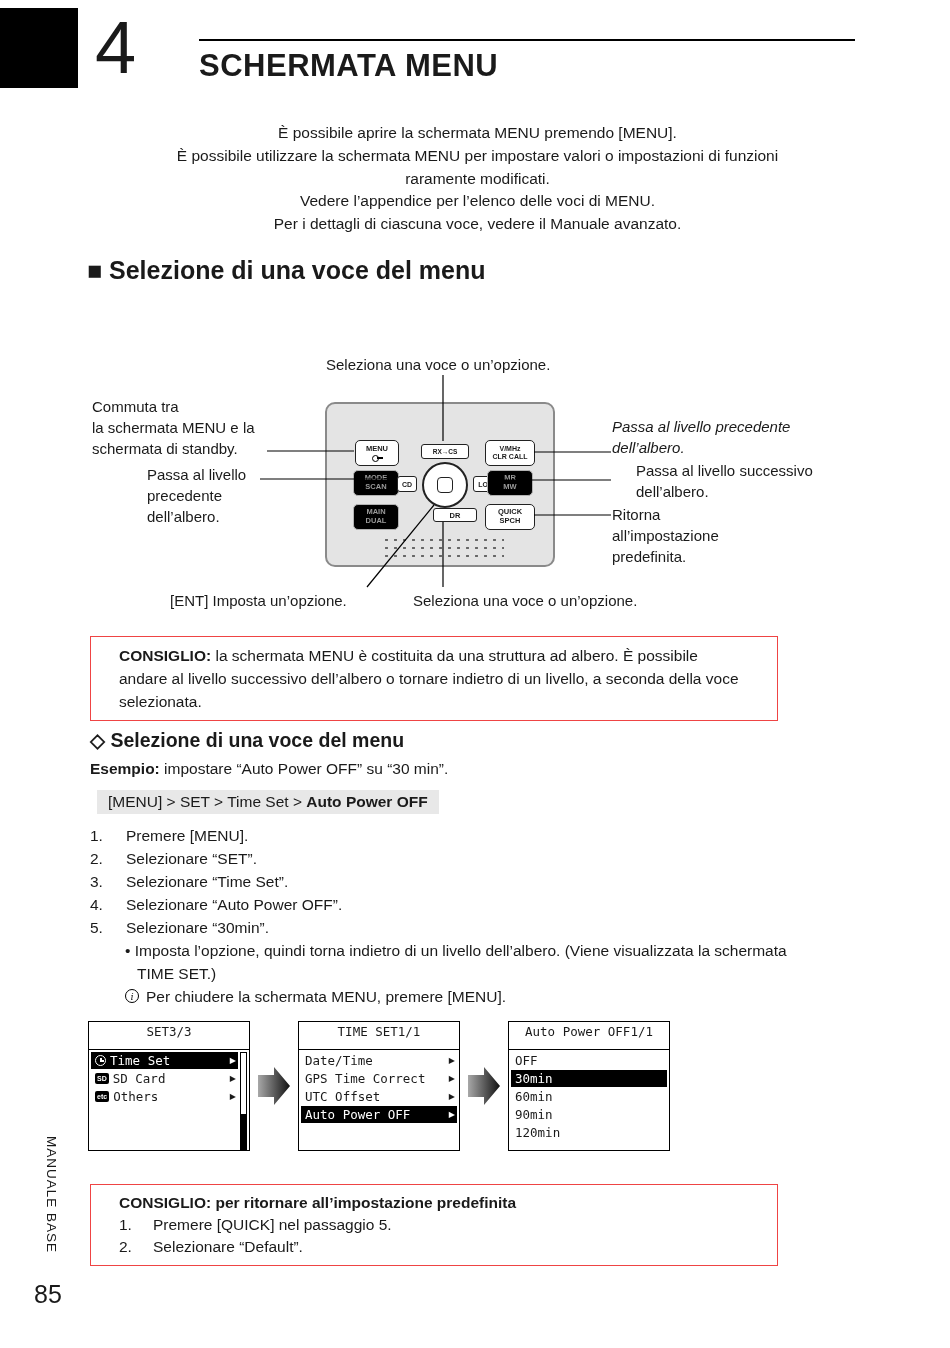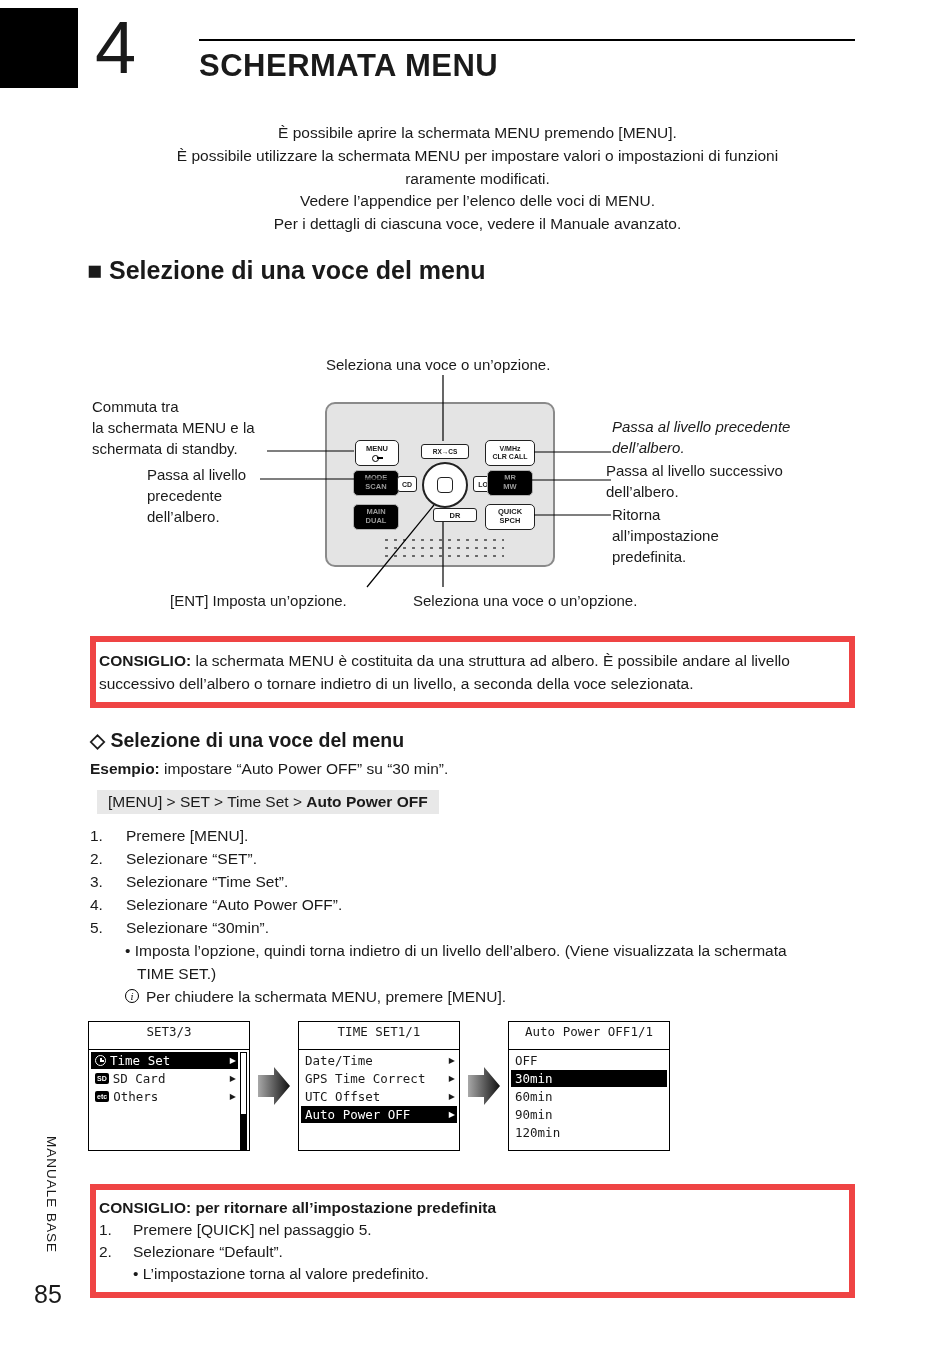--- a/index.html
+++ b/index.html
@@ -49,22 +49,22 @@
   .keyicon::after { content:''; position:absolute; left:5px; top:2px; width:6px; height:1.6px; background:#000; }
   .dial-outer { position:absolute; left:95px; top:58px; width:46px; height:46px;
     border:2.5px solid #222; border-radius:50%; background:#fff; }
   .dial-inner { position:absolute; left:50%; top:50%; transform:translate(-50%,-50%);
     width:16px; height:16px; border:1.5px solid #222; border-radius:4px; background:#fff; }
   .speaker { position:absolute; left:55px; top:132px; width:122px; height:24px;
     background-image:radial-gradient(circle,#666 1.1px,transparent 1.4px);
     background-size:9px 8px; }
 
   
-  .tipbox { position:absolute; left:90px; width:765px; border:6px solid #ef4444;
-    padding:7px 3px; font-size:15.5px; line-height:23px; background:#fff; }
+  .tipbox { position:absolute; left:90px; width:688px; border:1px solid #ef4444;
+    padding:7px 28px; font-size:15.5px; line-height:23px; background:#fff; }
   .tipbox.tip2 { line-height:22px; }
   .t2bullet { padding-left:34px; }
 
   .esempio { position:absolute; left:90px; top:760px; font-size:15.5px; }
   .breadcrumb { position:absolute; left:97px; top:790px; background:#e8e8e8;
     padding:3px 11px; font-size:15.5px; }
 
   
   .steps { position:absolute; left:90px; top:824px; width:775px; font-size:15.5px; line-height:23px; }
   .step { display:flex; }
@@ -128,21 +128,21 @@
 
     <div class="co pre" style="left:236px; top:2px;">Seleziona una voce o un’opzione.</div>
     <div class="co pre" style="left:2px; top:44px; width:185px;">Commuta tra
 la schermata MENU e la
 schermata di standby.</div>
     <div class="co pre" style="left:57px; top:112px;">Passa al livello
 precedente
 dell’albero.</div>
     <div class="co pre" style="left:522px; top:64px; width:250px;font-style:italic;">Passa al livello precedente
 dell’albero.</div>
-    <div class="co pre" style="left:516px; top:108px; width:250px;">Passa al livello successivo
+    <div class="co pre" style="left:546px; top:108px; width:250px;">Passa al livello successivo
 dell’albero.</div>
     <div class="co pre" style="left:522px; top:152px; width:250px;">Ritorna
 all’impostazione
 predefinita.</div>
     <div class="co" style="left:80px; top:238px;">[ENT] Imposta un’opzione.</div>
     <div class="co" style="left:323px; top:238px;">Seleziona una voce o un’opzione.</div>
 
     <div class="radio">
       <div class="rbtn" style="left:28px; top:36px; width:44px; height:26px;">
         <span class="pre">MENU</span>
@@ -329,19 +329,18 @@
   <div class="tipbox tip2" style="top:1184px">
     <div class="b">CONSIGLIO: per ritornare all’impostazione predefinita</div>
     <div class="step">
         <span class="n">1.</span>
         <span>Premere [QUICK] nel passaggio 5.</span>
       </div>
     <div class="step">
         <span class="n">2.</span>
         <span>Selezionare “Default”.</span>
       </div>
-    <div class="t2bullet">• L’impostazione torna al valore predefinito.</div>
   </div>
 
   <div class="side-label">MANUALE BASE</div>
   <div class="page-num">85</div>
 
 </div>
 
 </body></html>

